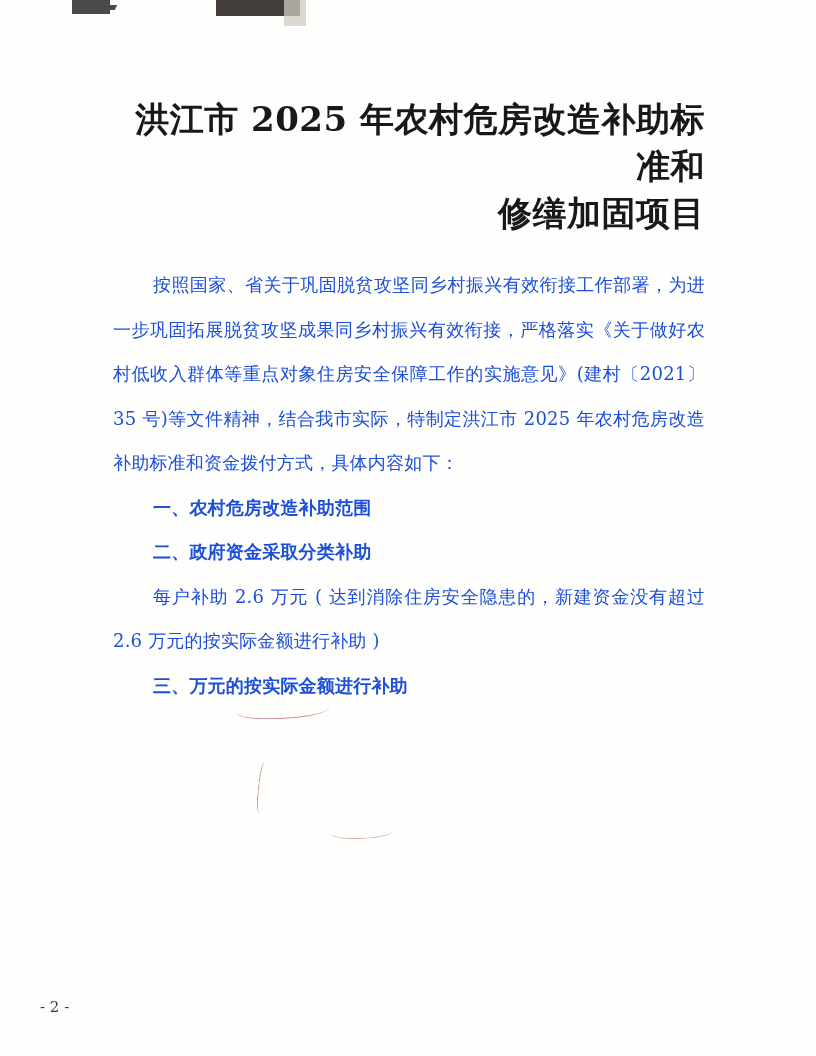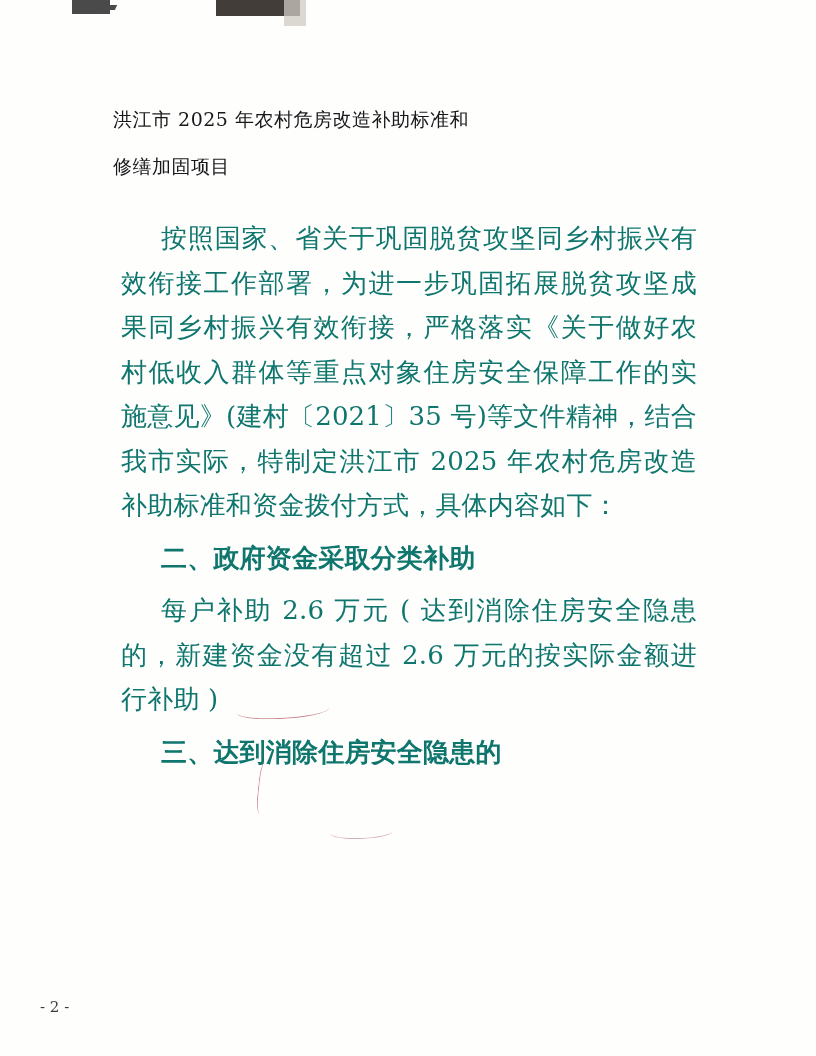--- a/index.html
+++ b/index.html
@@ -59,40 +59,40 @@
   }
 
   .content {
     position: absolute;
     left: 113px;
     top: 96px;
     width: 592px;
   }
 
   .doc-title {
-    text-align: left;
+    text-align: right;
     font-family: "DejaVu Serif", serif;
-    font-weight: normal;
-    font-size: 19px;
+    font-weight: bold;
+    font-size: 34px;
     line-height: 47px;
     color: #16181a;
     letter-spacing: 0.5px;
   }
   .doc-title .line2 {
     display: block;
   }
 
   .body-text {
     margin-top: 26px;
   }
   p {
-    margin: 8px;
-    font-size: 26px;
+    margin: 0;
+    font-size: 18px;
     line-height: 44.5px;
-    color: #0f766e;
+    color: #1d4ed8;
     text-align: justify;
     text-justify: inter-ideograph;
     letter-spacing: 0.2px;
   }
   p.indent {
     text-indent: 40px;
   }
   p.heading {
     text-indent: 40px;
     font-weight: bold;
@@ -157,23 +157,24 @@
 
   <div class="content">
 
     <div class="doc-title">
       <span class="line1">洪江市 2025 年农村危房改造补助标准和</span>
       <span class="line2">修缮加固项目</span>
     </div>
 
     <div class="body-text">
       <p class="indent">按照国家、省关于巩固脱贫攻坚同乡村振兴有效衔接工作部署，为进一步巩固拓展脱贫攻坚成果同乡村振兴有效衔接，严格落实《关于做好农村低收入群体等重点对象住房安全保障工作的实施意见》(建村〔2021〕35 号)等文件精神，结合我市实际，特制定洪江市 2025 年农村危房改造补助标准和资金拨付方式，具体内容如下：</p>
+      <p class="heading">一、农村危房改造补助范围</p>
       <p class="heading">二、政府资金采取分类补助</p>
       <p class="indent">每户补助 2.6 万元 ( 达到消除住房安全隐患的，新建资金没有超过 2.6 万元的按实际金额进行补助 )</p>
-      <p class="heading">三、达到消除住房安全隐患的</p>
+      <p class="heading">三、万元的按实际金额进行补助</p>
     </div>
 
   </div>
 
   <div class="pen-mark-1"></div>
   <div class="pen-mark-2"></div>
   <div class="pen-mark-3"></div>
 
   <div class="page-number">- 2 -</div>
 

